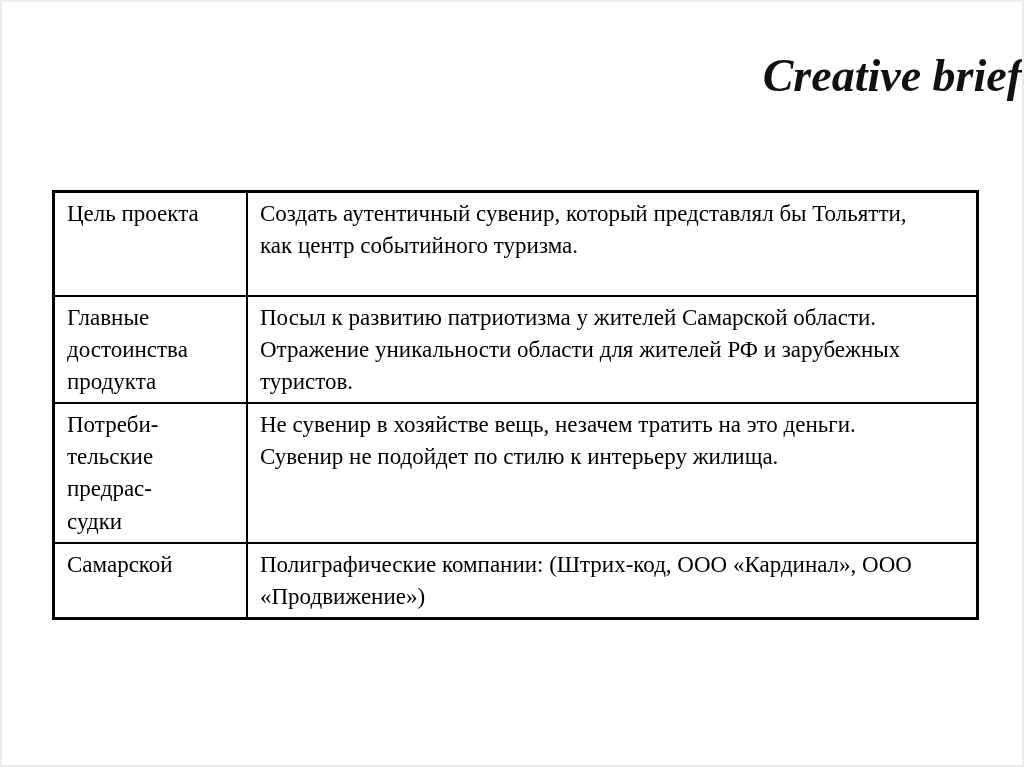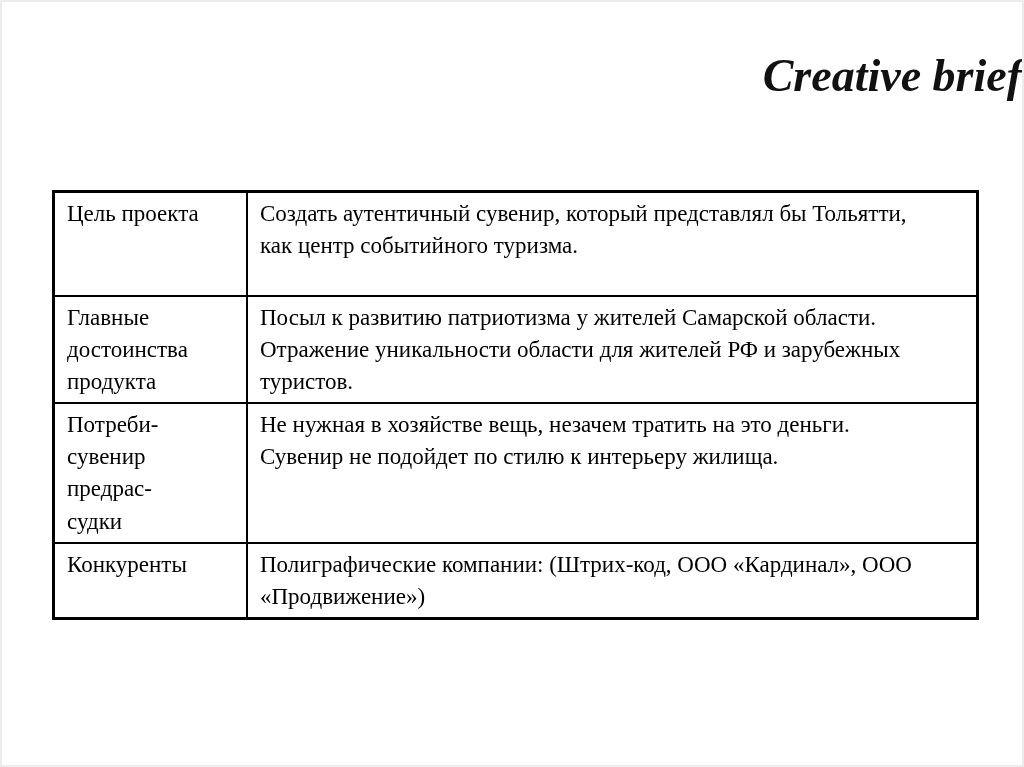--- a/index.html
+++ b/index.html
@@ -82,27 +82,27 @@
       <tr class="r3">
         <td class="label-col">Главные
 достоинства
 продукта</td>
         <td>Посыл к развитию патриотизма у жителей Самарской области.
 Отражение уникальности области для жителей РФ и зарубежных
 туристов.</td>
       </tr>
       <tr class="r4">
         <td class="label-col">Потреби-
-сувенир
+тельские
 предрас-
 судки</td>
-        <td>Не нужная в хозяйстве вещь, незачем тратить на это деньги.
+        <td>Не сувенир в хозяйстве вещь, незачем тратить на это деньги.
 Сувенир не подойдет по стилю к интерьеру жилища.</td>
       </tr>
       <tr class="r5">
-        <td class="label-col">Конкуренты</td>
+        <td class="label-col">Самарской</td>
         <td>Полиграфические компании: (Штрих-код, ООО «Кардинал», ООО
 «Продвижение»)</td>
       </tr>
     </tbody>
   </table>
 
 </div>
 
 </body></html>

